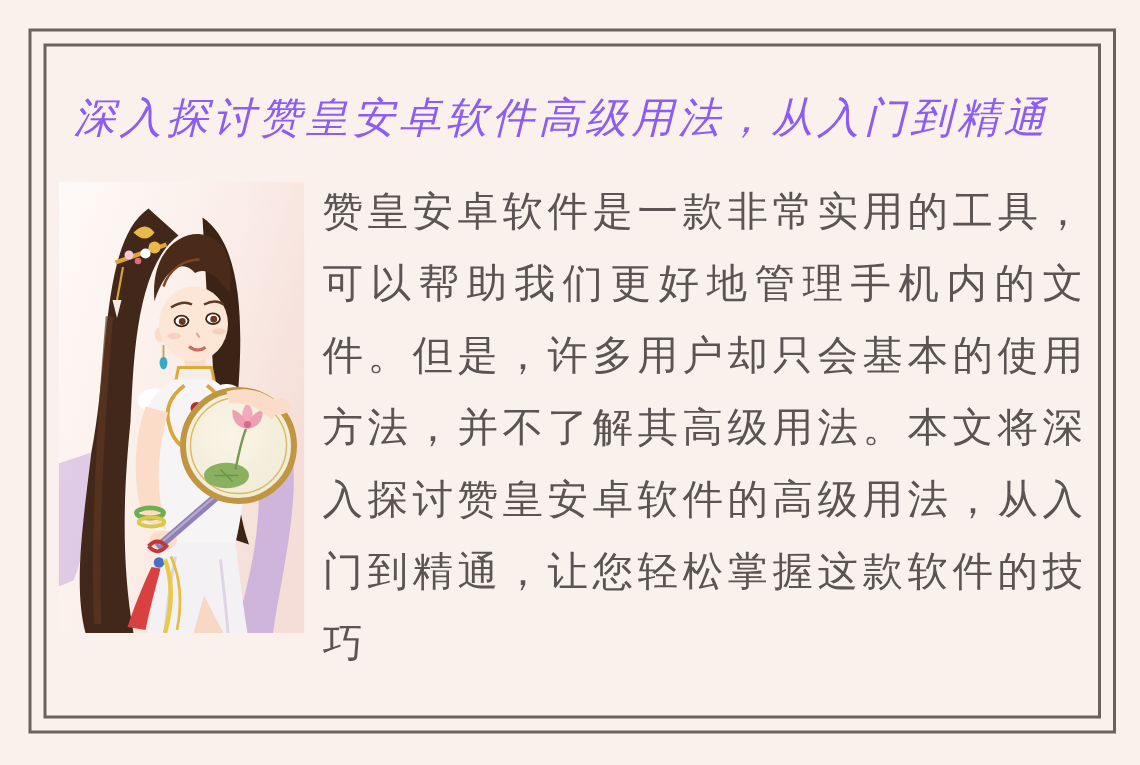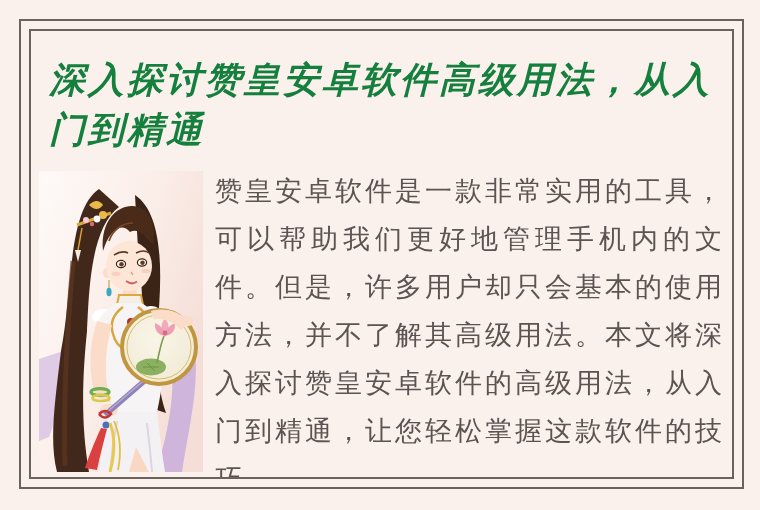--- a/index.html
+++ b/index.html
@@ -19,25 +19,25 @@
   }
   .frame-inner {
     position:absolute;
     left:8px; top:8px; right:8px; bottom:8px;
     border:2px solid #6b625e;
     padding:0 8px;
     overflow:hidden;
   }
   h1.article-title {
     margin:24px 6px 12px 10px;
-    font-size:36px;
+    font-size:28px;
     line-height:50px;
     letter-spacing:3px;
-    font-weight:bold;
-    color:#15803d;
+    font-weight:normal;
+    color:#8b5cf6;
     font-style:italic; 
   }
   .article { margin-top:2px; }
   .portrait {
     float:left;
     width:164px; height:301px;
     margin:4px 12px 0 0;
     overflow:hidden;
   }
   .portrait svg { display:block; }

